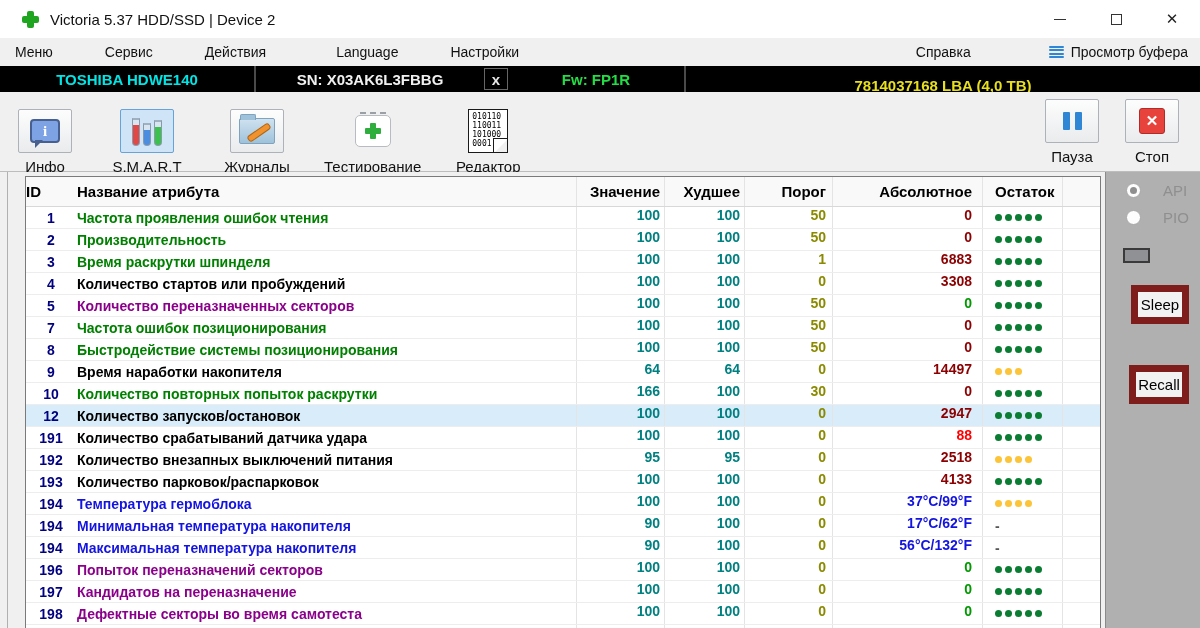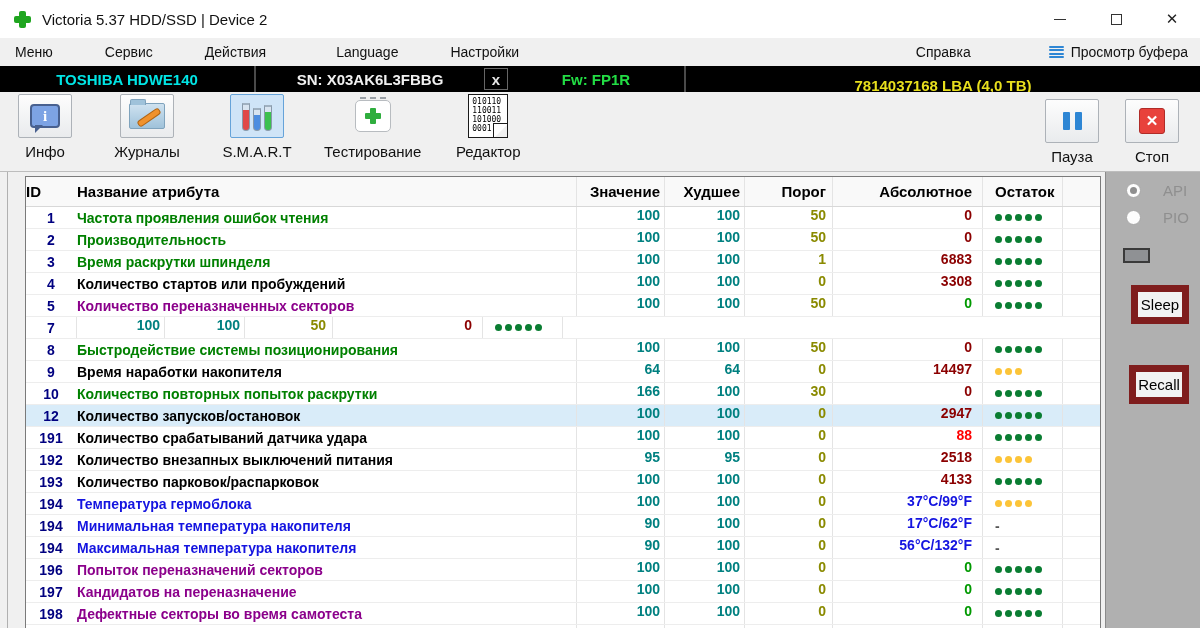--- a/index.html
+++ b/index.html
@@ -5,21 +5,21 @@
   * { margin:0; padding:0; box-sizing:border-box; }
   html,body { width:1200px; height:628px; overflow:hidden; }
   body {
     font-family:"Liberation Sans", sans-serif;
     background:#f0f0f0;
     position:relative;
     box-shadow: inset 0 0 0 1px #b4b4b4;
   }
 
   
-  .titlebar { height:38px; background:#ffffff; display:flex; align-items:center; position:relative; }
+  .titlebar { height:38px; background:#ffffff; display:flex; align-items:center; position:relative;padding-left:8px; }
   .app-icon { width:17px; height:17px; position:relative; margin:0 11px 0 14px; }
   .app-icon::before, .app-icon::after { content:""; position:absolute; background:#1fa51f; border-radius:2px; }
   .app-icon::before { left:5px; top:0; width:7px; height:17px; }
   .app-icon::after { left:0; top:5px; width:17px; height:7px; }
   .title-text { font-size:15px; color:#111; }
   .win-controls { position:absolute; right:0; top:0; height:38px; display:flex; align-items:center; }
   .win-btn { width:56px; height:38px; display:flex; align-items:center; justify-content:center; color:#222; font-size:15px; }
   .btn-max-glyph { width:11px; height:11px; border:1px solid #333; }
   .btn-min-glyph { width:12px; height:1px; background:#333; }
 
@@ -38,21 +38,21 @@
   .drivebar { height:26px; background:#000; display:flex; align-items:stretch; font-size:15px; font-weight:bold; }
   .seg { display:flex; align-items:center; justify-content:center; border-right:2px solid #4a4a4a; }
   .seg-model { width:256px; }
   .seg-sn { width:228px; border-right:none; }
   .seg-x { width:24px; border:1px solid #666; margin:2px 0; color:#e8e8e8; font-weight:bold; }
   .seg-fw { width:178px; }
   .seg-lba { flex:1; border-right:none; }
 
   
   .toolbar { height:80px; background:#f0f0f0; border-bottom:1px solid #bdbdbd; display:flex; align-items:flex-start; position:relative; }
-  .tb-item { display:flex; flex-direction:column; align-items:center; margin-top:2px; }
+  .tb-item { display:flex; flex-direction:column; align-items:center; margin-top:17px; }
   .tb-left { display:flex; }
   .tb-left .tb-item { margin-left:24px; min-width:86px; }
   .tb-left .tb-item:first-child { margin-left:10px; min-width:70px; }
   .tb-right { position:absolute; right:0; top:0; display:flex; }
   .tb-right .tb-item { width:80px; margin-top:7px; }
   .tb-box { width:54px; height:44px; background:linear-gradient(#fdfdfd,#e9ebed); border:1px solid #adb2b8; border-radius:2px; display:flex; align-items:center; justify-content:center; position:relative; }
   .tb-box.selected { background:#cfe4f7; border:1px solid #66a3d9; }
   .tb-label { font-size:15px; color:#111; margin-top:5px; white-space:nowrap; }
 
   
@@ -164,36 +164,36 @@
 
 <div class="toolbar">
   <div class="tb-left">
     <div class="tb-item">
       <div class="tb-box">
           <span class="icon-info">i</span>
         </div>
       <span class="tb-label">Инфо</span>
     </div>
     <div class="tb-item">
-      <div class="tb-box">
-          <span class="icon-folder">
-            <span class="icon-pencil"></span>
-          </span>
-        </div>
-      <span class="tb-label">Журналы</span>
-    </div>
-    <div class="tb-item">
       <div class="tb-box selected">
           <span class="icon-tubes">
             <span class="tube-red"></span>
             <span class="tube-blue"></span>
             <span class="tube-green"></span>
           </span>
         </div>
       <span class="tb-label">S.M.A.R.T</span>
+    </div>
+    <div class="tb-item">
+      <div class="tb-box">
+          <span class="icon-folder">
+            <span class="icon-pencil"></span>
+          </span>
+        </div>
+      <span class="tb-label">Журналы</span>
     </div>
     <div class="tb-item">
       <div class="tb-box" style="background:transparent;border-color:transparent;">
           <span class="icon-testbox">
             <span class="cross-green"></span>
           </span>
         </div>
       <span class="tb-label">Тестирование</span>
     </div>
     <div class="tb-item">
@@ -322,20 +322,21 @@
             <span class="dot dot-green"></span>
             <span class="dot dot-green"></span>
             <span class="dot dot-green"></span>
             <span class="dot dot-green"></span>
           </span>
     <span class="c-extra"></span>
   </div>
 
   <div class="trow">
     <span class="c-id">7</span>
+    <span class="c-name nc-green">Частота ошибок позиционирования</span>
     <span class="c-val">100</span>
     <span class="c-worst">100</span>
     <span class="c-thr">50</span>
     <span class="c-abs ac-darkred">0</span>
     <span class="c-rem">
             <span class="dot dot-green"></span>
             <span class="dot dot-green"></span>
             <span class="dot dot-green"></span>
             <span class="dot dot-green"></span>
             <span class="dot dot-green"></span>

